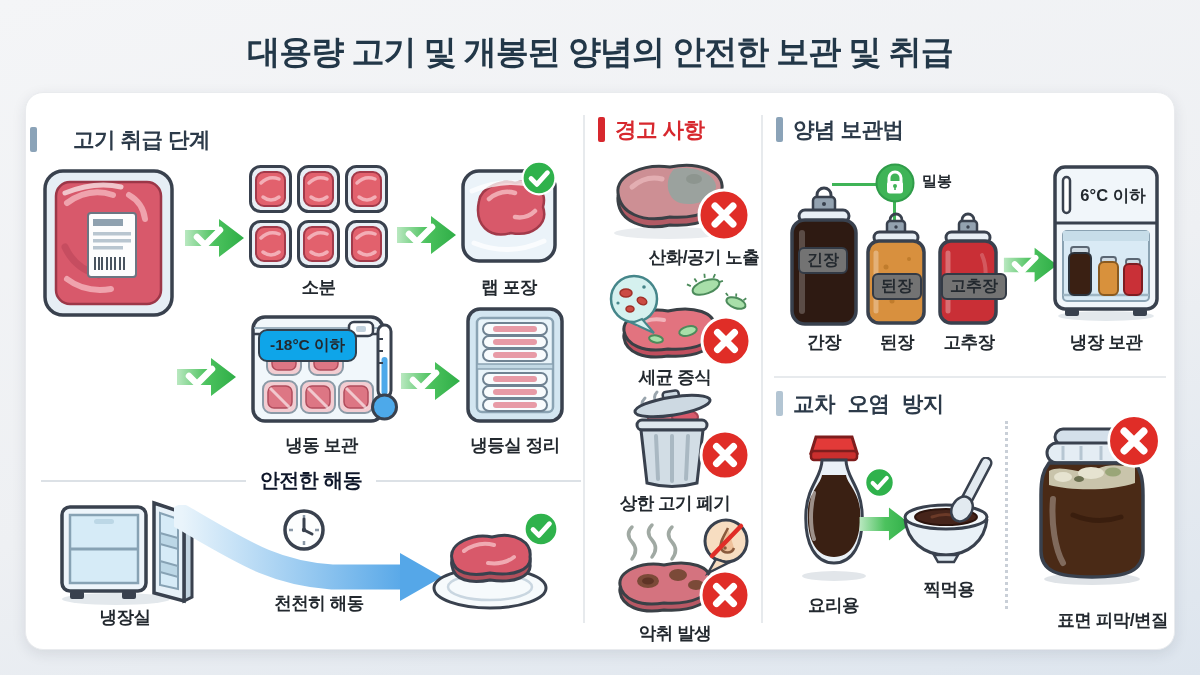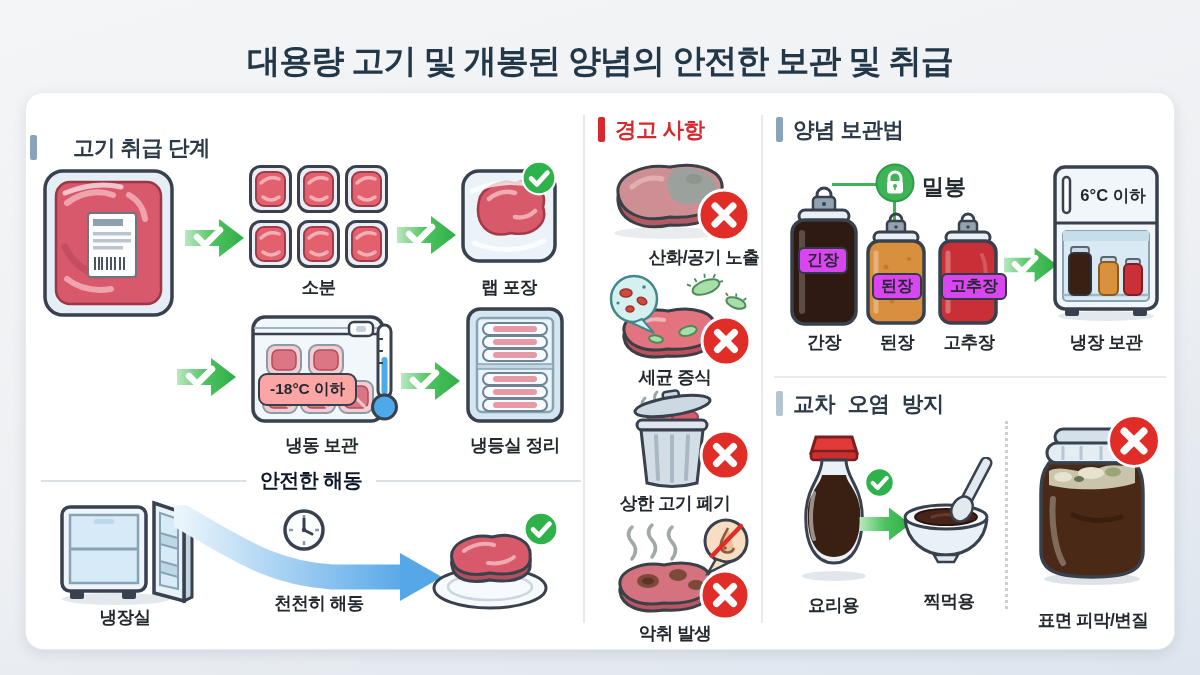--- a/index.html
+++ b/index.html
@@ -1,39 +1,39 @@
 <!DOCTYPE html>
 <html><head>
 <meta charset="utf-8">
 <style>
   html,body { margin:0; padding:0; }
   body { font-family:"Liberation Sans","DejaVu Sans",sans-serif; }
   .stage { position:relative; width:1200px; height:675px; overflow:hidden;
            background:linear-gradient(165deg,#f4f5f7 0%,#eef0f3 55%,#dde5ee 100%); }
-  .title { position:absolute; left:0; right:0; top:22px; margin:17px; text-align:center;
+  .title { position:absolute; left:0; right:0; top:22px; margin:8px; text-align:center;
            font-size:33px; font-weight:800; color:#223748; letter-spacing:-1px; }
   .card { position:absolute; left:25px; top:92px; width:1148px; height:556px;
           background:#ffffff; border-radius:18px; border:1px solid #e9ebee;
           box-shadow:0 4px 14px rgba(30,40,60,.10); }
   .abs { position:absolute; }
   .lbl { position:absolute; font-weight:700; font-size:17.5px; color:#23292f;
          text-align:center; letter-spacing:-0.5px; white-space:nowrap; }
   .sechead { position:absolute; display:flex; align-items:center; gap:10px; }
   .sechead .bar { width:7px; height:25px; border-radius:2px; }
   .sechead .txt { font-size:21.5px; font-weight:800; letter-spacing:-0.5px; color:#2c3a49; }
   .sechead.warn .txt { color:#d7282e; }
   .vline { position:absolute; width:2px; background:#e7eaed; }
   .hline { position:absolute; height:2px; background:#e7eaed; }
   .dotline { position:absolute; width:0; border-left:3px dotted #c9cfd7; }
-  .bubble { position:absolute; background:#fca5a5; border:2.5px solid #33404d; border-radius:9px;
-            font-weight:800; font-size:15.5px; color:#23292f; padding:4px 10px; white-space:nowrap;margin-top:44px; }
-  .tag { position:absolute; background:#d946ef; border:2.5px solid #333a45; border-radius:6px;
+  .bubble { position:absolute; background:#0ea5e9; border:2.5px solid #33404d; border-radius:9px;
+            font-weight:800; font-size:15.5px; color:#23292f; padding:4px 10px; white-space:nowrap; }
+  .tag { position:absolute; background:#737373; border:2.5px solid #333a45; border-radius:6px;
          font-weight:800; font-size:16px; color:#23292f; padding:1px 7px; white-space:nowrap;text-align:right; }
   .temp { position:absolute; font-weight:800; font-size:16.5px; color:#23292f; text-align:center; white-space:nowrap; }
-  .seal-lbl { position:absolute; font-weight:800; font-size:22px; color:#23292f; white-space:nowrap; }
+  .seal-lbl { position:absolute; font-weight:800; font-size:15px; color:#23292f; white-space:nowrap; }
   .thaw-div { position:absolute; display:flex; align-items:center; gap:14px; }
   .thaw-div .rule { flex:1; height:2px; background:#dce1e6; }
   .thaw-div .txt { font-size:20px; font-weight:800; color:#0f172a; letter-spacing:-0.5px; }
   .conn { position:absolute; background:#3fb457; }
   svg { display:block; }
 </style>
 </head>
 <body>
 
 <div class="stage">
@@ -49,21 +49,21 @@
         <stop offset="0" stop-color="#e9f4fb"></stop>
           <stop offset="1" stop-color="#58a8e8"></stop>
       </linearGradient>
     </defs>
   </svg>
 
   <h1 class="title">대용량 고기 및 개봉된 양념의 안전한 보관 및 취급</h1>
 
   <div class="card">
 
-    <div class="sechead" style="left:4px; top:40px;gap:36px;">
+    <div class="sechead" style="left:4px; top:32px;gap:36px;">
       <div class="bar" style="background:#8ba3b8"></div>
       <div class="txt">고기 취급 단계</div>
     </div>
 
     <svg class="abs" style="left:15px; top:74px;" width="135" height="152" viewBox="0 0 135 152">
       <rect x="4" y="4" width="127" height="144" rx="18" fill="#e6eef5" stroke="#39414e" stroke-width="3.5"></rect>
       <rect x="15" y="15" width="105" height="122" rx="14" fill="#d8596b" stroke="#9c3748" stroke-width="2.5"></rect>
       <path d="M26 36 q22 -16 46 -8 M88 28 q14 8 16 24 M26 112 q18 14 44 10" stroke="#efa3ad" stroke-width="6" fill="none" stroke-linecap="round"></path>
       <path d="M24 80 q10 22 34 28" stroke="#b84457" stroke-width="7" fill="none" stroke-linecap="round" opacity=".55"></path>
       <rect x="47" y="46" width="48" height="64" rx="3" fill="#fdfdfd" stroke="#6b7682" stroke-width="2"></rect>
@@ -451,21 +451,21 @@
     <svg class="abs" style="left:872px; top:364px;" width="102" height="110" viewBox="0 0 102 110">
       <path d="M7,62 C9,84 26,98 48,98 C70,98 87,84 89,62" fill="#e9f1f7" stroke="#39414e" stroke-width="3"></path>
       <path d="M36,98 L60,98 L56,105 L40,105 Z" fill="#dfe9f0" stroke="#39414e" stroke-width="2.5"></path>
       <ellipse cx="48" cy="60" rx="41" ry="12" fill="#f3f8fb" stroke="#39414e" stroke-width="3"></ellipse>
       <ellipse cx="48" cy="60" rx="31" ry="8" fill="#46241a" stroke="#2c140d" stroke-width="2"></ellipse>
       <path d="M34,60 q14,-5 28,0" stroke="#6b3a28" stroke-width="3" fill="none" stroke-linecap="round"></path>
       <path d="M88,6 L68,44" stroke="#39414e" stroke-width="13" stroke-linecap="round"></path>
       <path d="M88,6 L68,44" stroke="#e2eaf0" stroke-width="8" stroke-linecap="round"></path>
       <ellipse cx="64" cy="52" rx="10" ry="13" transform="rotate(28 64 52)" fill="#e2eaf0" stroke="#39414e" stroke-width="2.5"></ellipse>
     </svg>
-    <div class="lbl" style="left:872px; top:496px; width:102px;">찍먹용</div>
+    <div class="lbl" style="left:872px; top:484px; width:102px;">찍먹용</div>
 
     <div class="dotline" style="left:979px; top:328px; height:188px;"></div>
 
     <svg class="abs" style="left:1007px; top:326px;" width="118" height="168" viewBox="0 0 118 168">
       <ellipse cx="59" cy="160" rx="48" ry="6" fill="#dfe3e7"></ellipse>
       <rect x="22" y="10" width="74" height="16" rx="8" fill="#d4e0ea" stroke="#39414e" stroke-width="3"></rect>
       <rect x="14" y="24" width="90" height="20" rx="10" fill="#e4edf4" stroke="#39414e" stroke-width="3"></rect>
       <path d="M30 27 v14 M48 27 v14 M68 27 v14 M86 27 v14" stroke="#b6c6d2" stroke-width="3"></path>
       <path d="M16,44 C10,52 8,60 8,76 L8,132 C8,152 24,158 59,158 C94,158 110,152 110,132 L110,76 C110,60 108,52 102,44 Z" fill="#4a2a16" stroke="#39414e" stroke-width="3.5"></path>
       <path d="M16,52 C30,44 48,58 64,50 C80,42 96,50 102,46 L102,64 C80,72 38,72 16,66 Z" fill="#c9c4ab"></path>
@@ -473,16 +473,16 @@
       <ellipse cx="30" cy="58" rx="9" ry="5" fill="#e6e3d0"></ellipse>
       <ellipse cx="80" cy="53" rx="8" ry="4.5" fill="#9aa678"></ellipse>
       <ellipse cx="46" cy="60" rx="5" ry="3" fill="#6b7050"></ellipse>
       <path d="M20 80 C18 104 22 130 30 144" stroke="rgba(255,255,255,.3)" stroke-width="6" fill="none" stroke-linecap="round"></path>
       <path d="M40 96 q24 10 48 2" stroke="#331a0c" stroke-width="5" fill="none" stroke-linecap="round" opacity=".7"></path>
     </svg>
     <svg class="abs" style="left:1080px; top:320px;" width="56" height="56" viewBox="0 0 52 52">
       <circle cx="26" cy="26" r="23.5" fill="#e02d27" stroke="#fff" stroke-width="2.5"></circle>
       <path d="M17 17 L35 35 M35 17 L17 35" stroke="#fff" stroke-width="7" stroke-linecap="round"></path>
     </svg>
-    <div class="lbl" style="left:992px; top:515px; width:150px;">표면 피막/변질</div>
+    <div class="lbl" style="left:992px; top:515px; width:150px;text-align:right;">표면 피막/변질</div>
 
   </div>
 </div>
 
 </body></html>

